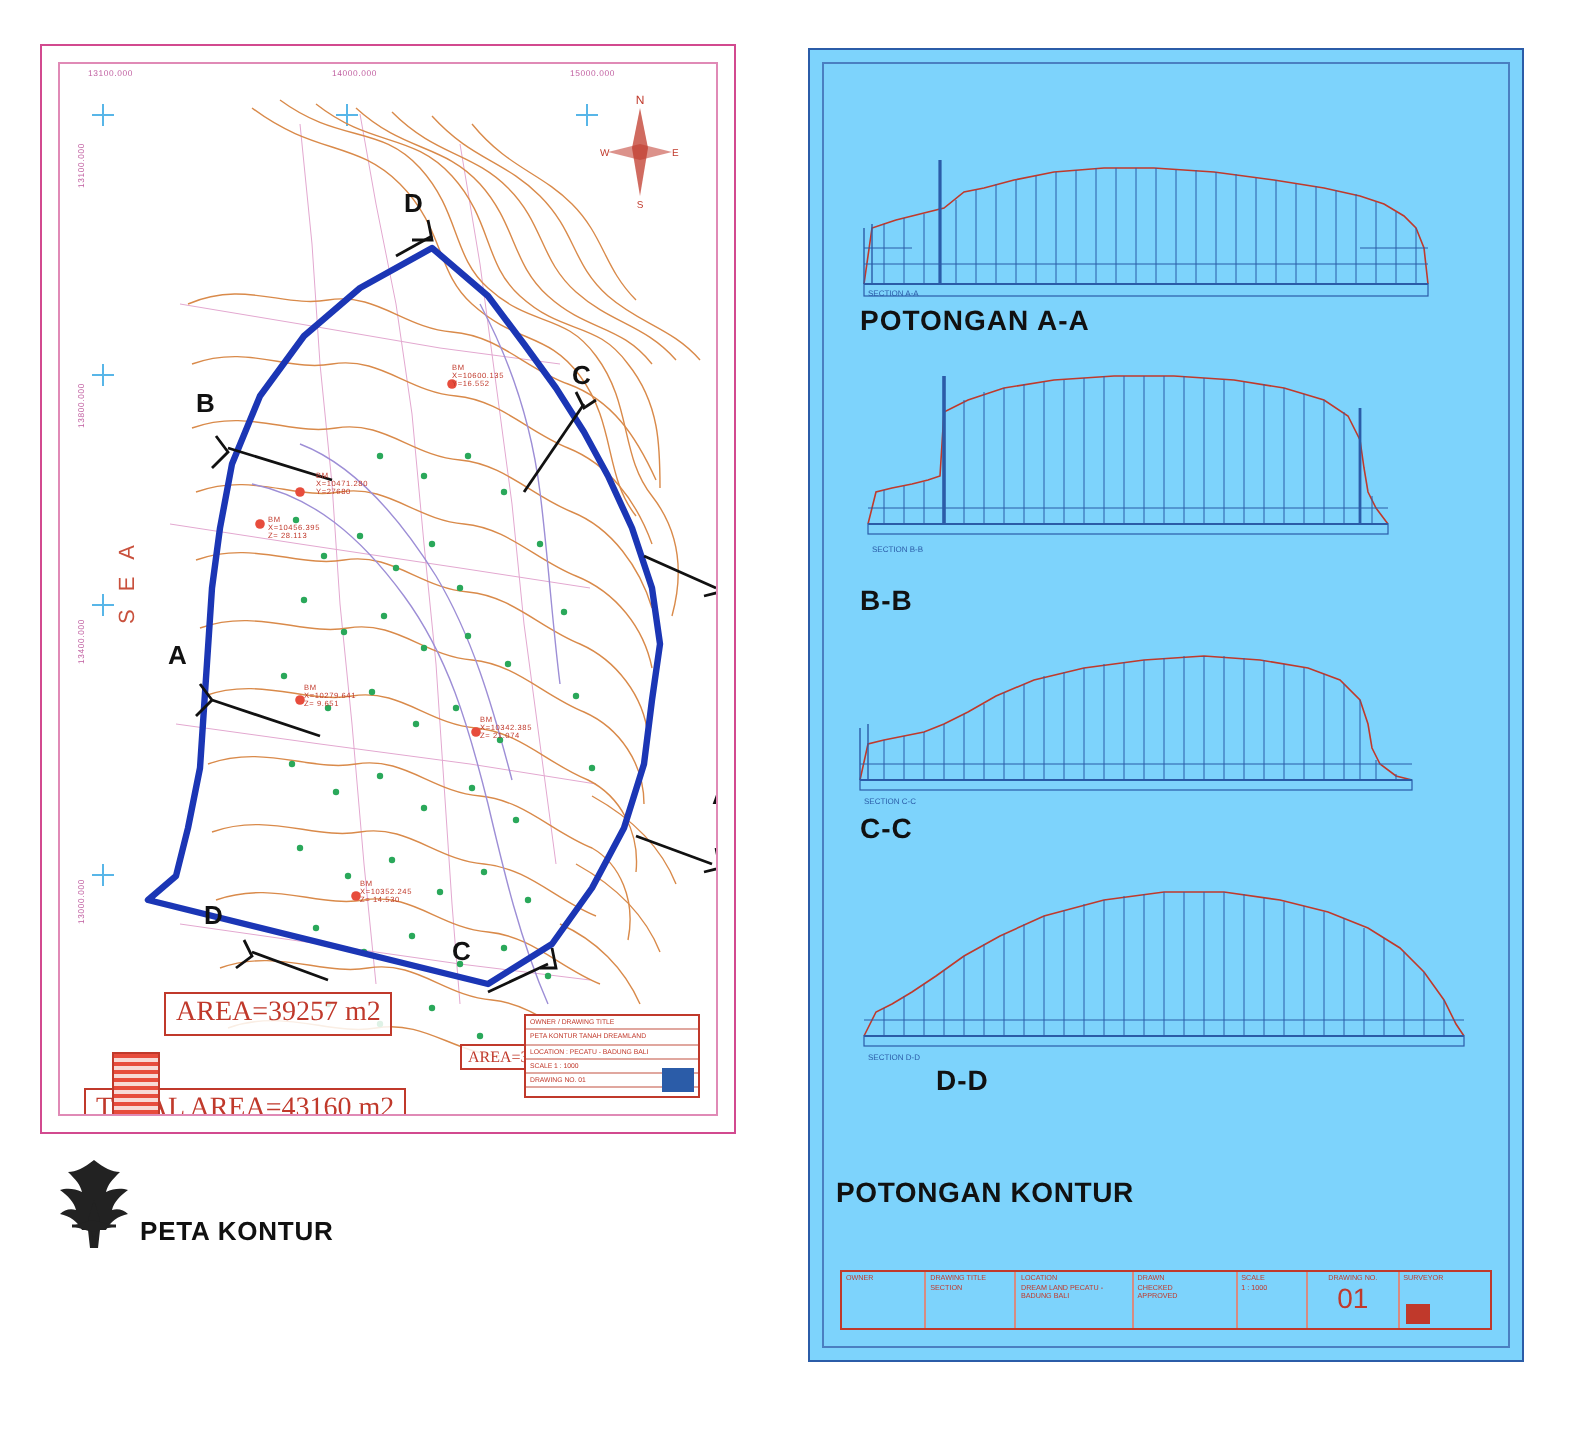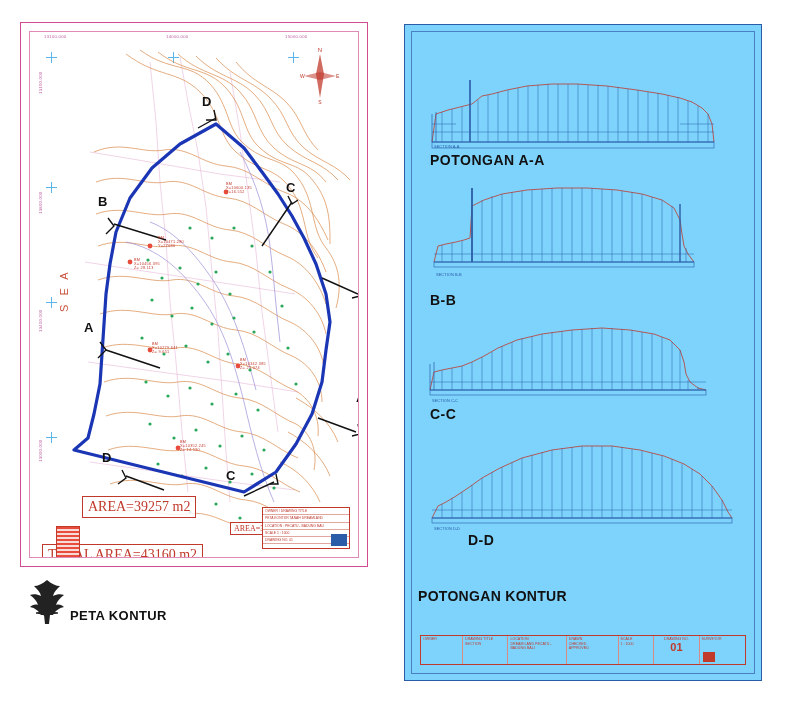--- a/index.html
+++ b/index.html
@@ -680,21 +680,21 @@
           <div>DRAWN</div>
           <div>CHECKED</div>
           <div>APPROVED</div>
         </div>
         <div class="stb-cell" style="width:11%;">
           <div>SCALE</div>
           <div>1 : 1000</div>
         </div>
         <div class="stb-cell" style="width:14%; text-align:center;">
           <div>DRAWING NO.</div>
-          <div style="font-size:11px; line-height:1;font-weight:bold;">01</div>
+          <div style="font-size:14px; line-height:1;">01</div>
         </div>
         <div class="stb-cell" style="width:14%; border-right:none; position:relative;">
           <div>SURVEYOR</div>
           <div style="position:absolute; left:3px; bottom:2px; width:12px; height:10px; background:#c0392b;"></div>
         </div>
       </div>
 
     </div>
   </div>
 

